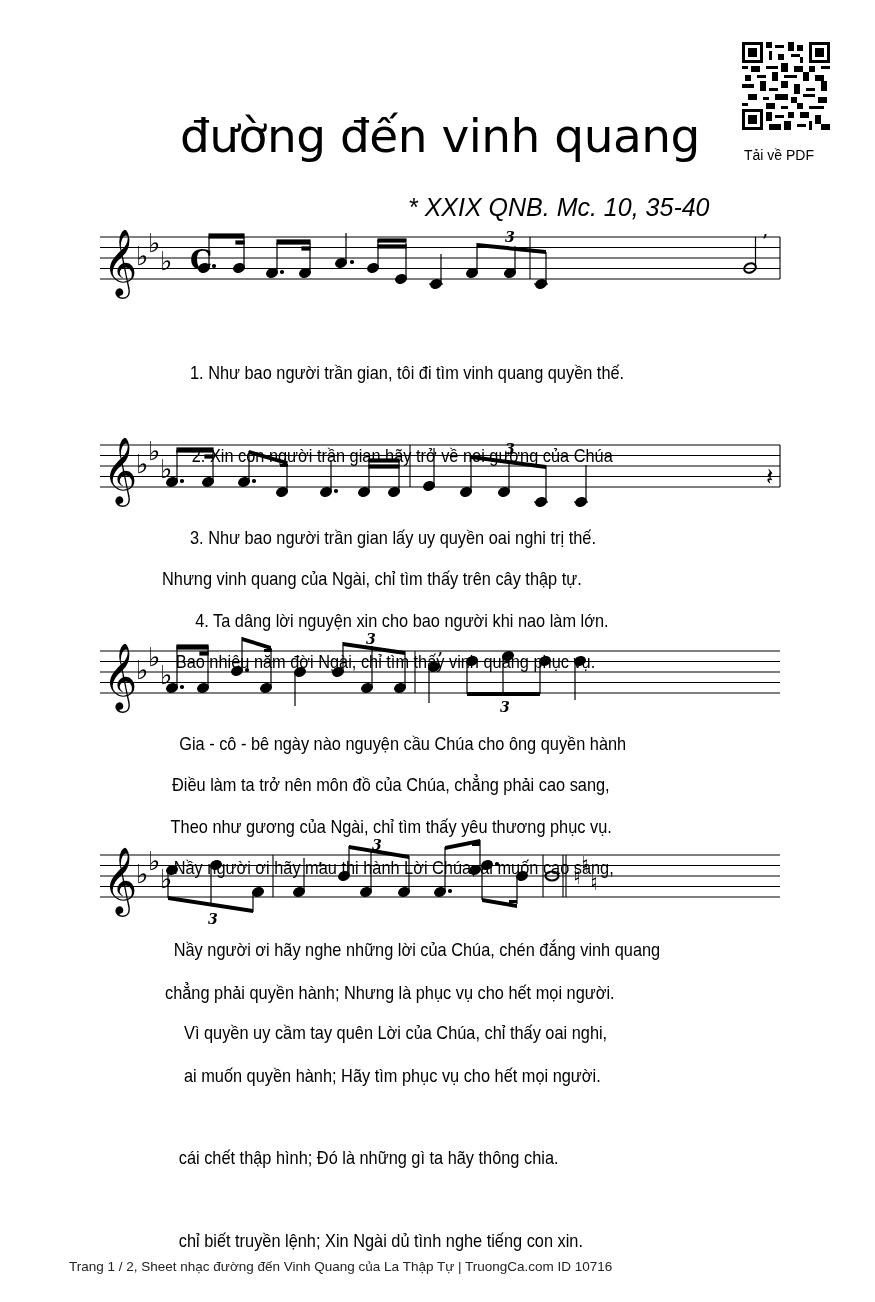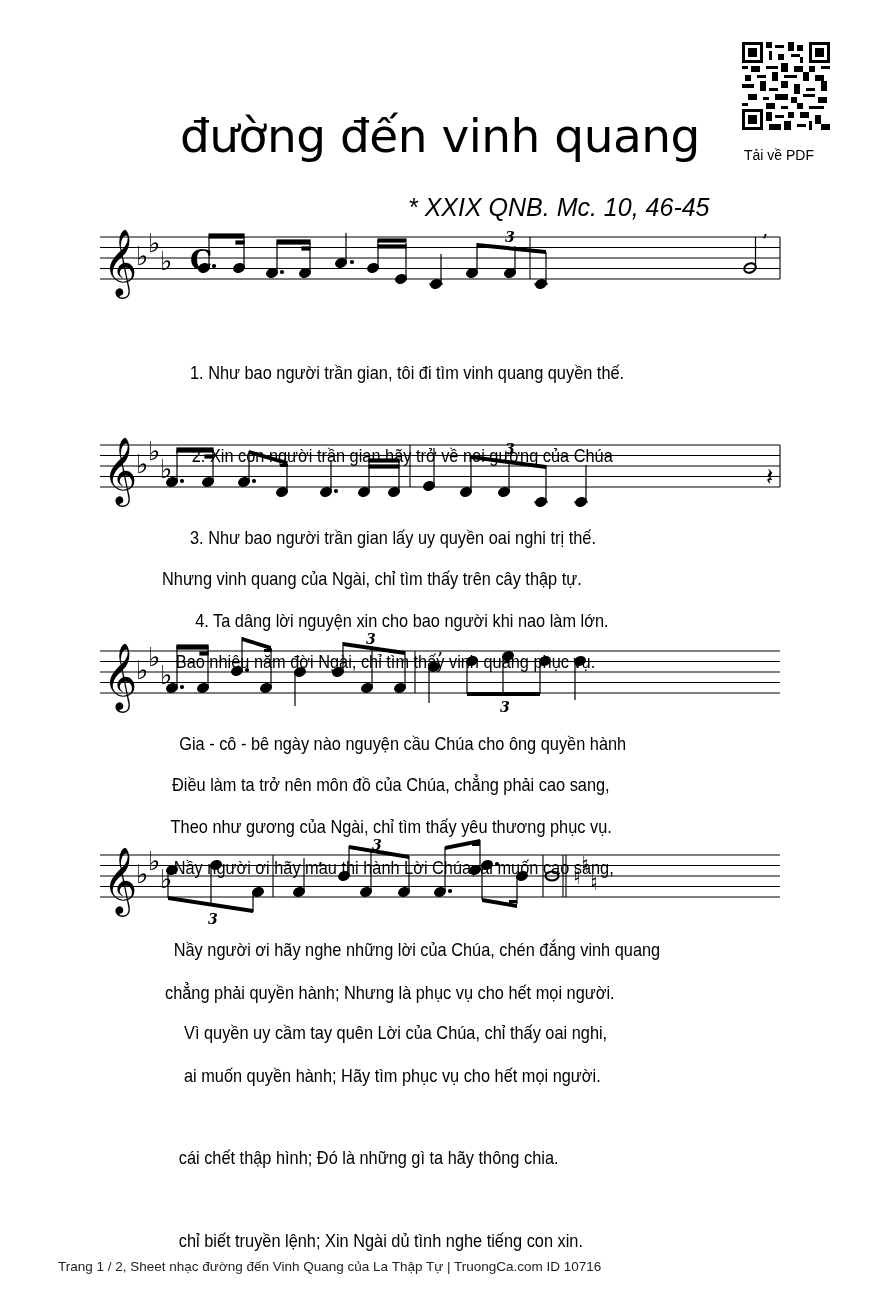--- a/index.html
+++ b/index.html
@@ -4,21 +4,21 @@
 <style>
   html, body { margin:0; padding:0; background:#ffffff; }
   body { width:875px; height:1302px; position:relative; overflow:hidden; font-family:"Liberation Sans", sans-serif; color:#000; }
   .title { position:absolute; left:140px; top:112px; font-family:"DejaVu Sans", sans-serif; font-weight:normal; font-size:47px; letter-spacing:-0.5px; line-height:1;margin-left:40px; }
   .qr { position:absolute; left:742px; top:42px; width:88px; height:88px; }
   .qr-label { position:absolute; left:744px; top:147px; font-size:14px; }
   .subtitle { position:absolute; left:408px; top:193px; font-size:25px; font-style:italic; }
   .staff { position:absolute; left:0; width:875px; }
   .lyrics { position:absolute; font-family:"Liberation Sans", sans-serif; font-size:19px; line-height:27.5px; white-space:pre; transform:scaleX(0.86); transform-origin:left top; }
   .lyrics div { height:27.5px; }
-  .footer { position:absolute; left:58px; top:1259px; font-size:13.5px; color:#222;text-align:right; }
+  .footer { position:absolute; left:69px; top:1259px; font-size:13.5px; color:#222;text-align:right; }
 </style>
 </head>
 <body>
 
 <div class="title">đường đến vinh quang</div>
 
 <svg class="qr" viewBox="0 0 29 29" shape-rendering="crispEdges">
   <rect width="29" height="29" fill="#fff"></rect>
   <g fill="#000">
     <rect x="0" y="0" width="7" height="1"></rect>
@@ -82,21 +82,21 @@
       <rect x="24" y="24" width="2" height="3"></rect>
     <rect x="9" y="27" width="4" height="2"></rect>
       <rect x="14" y="26" width="2" height="3"></rect>
       <rect x="18" y="27" width="3" height="1"></rect>
       <rect x="22" y="26" width="1" height="3"></rect>
       <rect x="26" y="27" width="3" height="2"></rect>
   </g>
 </svg>
 <div class="qr-label">Tải về PDF</div>
 
-<div class="subtitle">* XXIX QNB. Mc. 10, 46-45</div>
+<div class="subtitle">* XXIX QNB. Mc. 10, 35-40</div>
 
 <svg class="staff" style="top:215px; height:90px;" viewBox="0 215 875 90">
   <g stroke="#000" stroke-width="1.1">
     <line x1="100" y1="237" x2="780" y2="237"></line>
       <line x1="100" y1="247.5" x2="780" y2="247.5"></line>
       <line x1="100" y1="258" x2="780" y2="258"></line>
       <line x1="100" y1="268.5" x2="780" y2="268.5"></line>
       <line x1="100" y1="279" x2="780" y2="279"></line>
     <line x1="780" y1="237" x2="780" y2="279"></line>
       <line x1="530" y1="237" x2="530" y2="279"></line>

